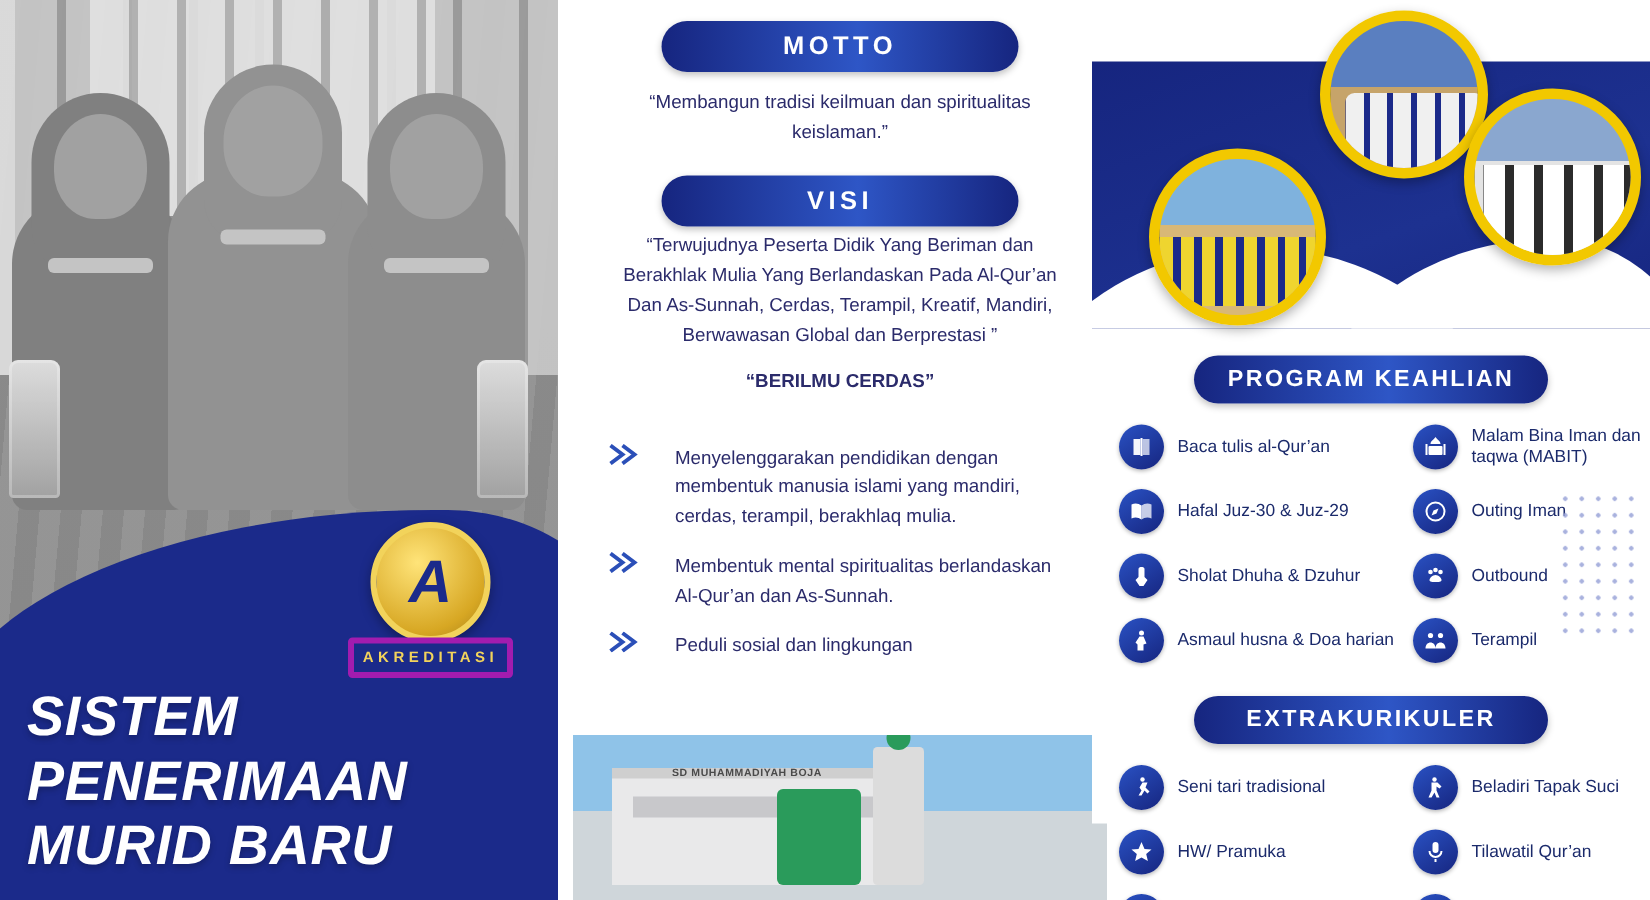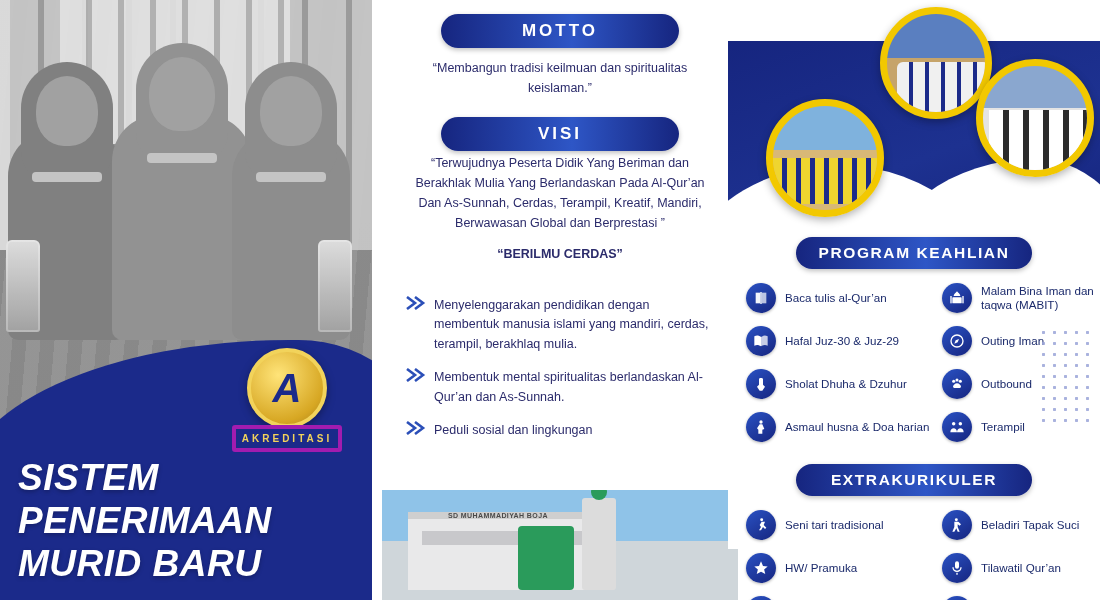--- a/index.html
+++ b/index.html
@@ -136,21 +136,21 @@
     letter-spacing: 3px;
     display: flex; align-items: center; justify-content: center;
     box-shadow: 0 2px 5px rgba(0,0,0,.25);
   }
   .ctext {
     color: #2b2b6b; font-size: 12.5px; line-height: 1.62;
     text-align: center; padding: 10px 26px 0 26px;
   }
   .ctext.sub { font-weight: bold; font-size: 12.5px; padding-bottom: 2px; }
   .misi-list { padding: 12px 22px 0 24px; }
-  .misi-item { display: flex; gap: 8px; margin-bottom: 14px; }
+  .misi-item { display: flex; gap: 24px; margin-bottom: 14px; }
   .chev { color: #2b4fb8; font-size: 15px; line-height: 1.3; flex: 0 0 20px; }
   .chev svg { display: block; }
   .misi-text { color: #2b2b6b; font-size: 12.5px; line-height: 1.56; }
   .center-photo {
     position: absolute; left: 0; bottom: 0; width: 356px; height: 110px;
     background:
       linear-gradient(180deg, #8fc3e8 0 46%, #cfd6da 46% 100%);
     overflow: hidden;
   }
   .cp-bldg {

